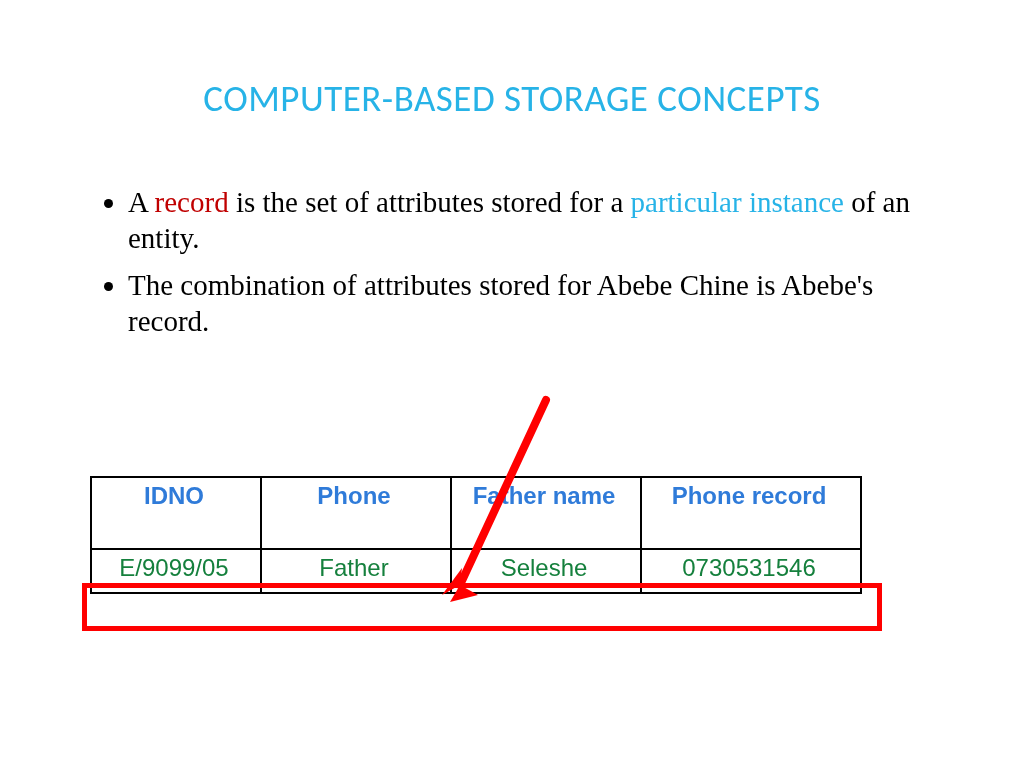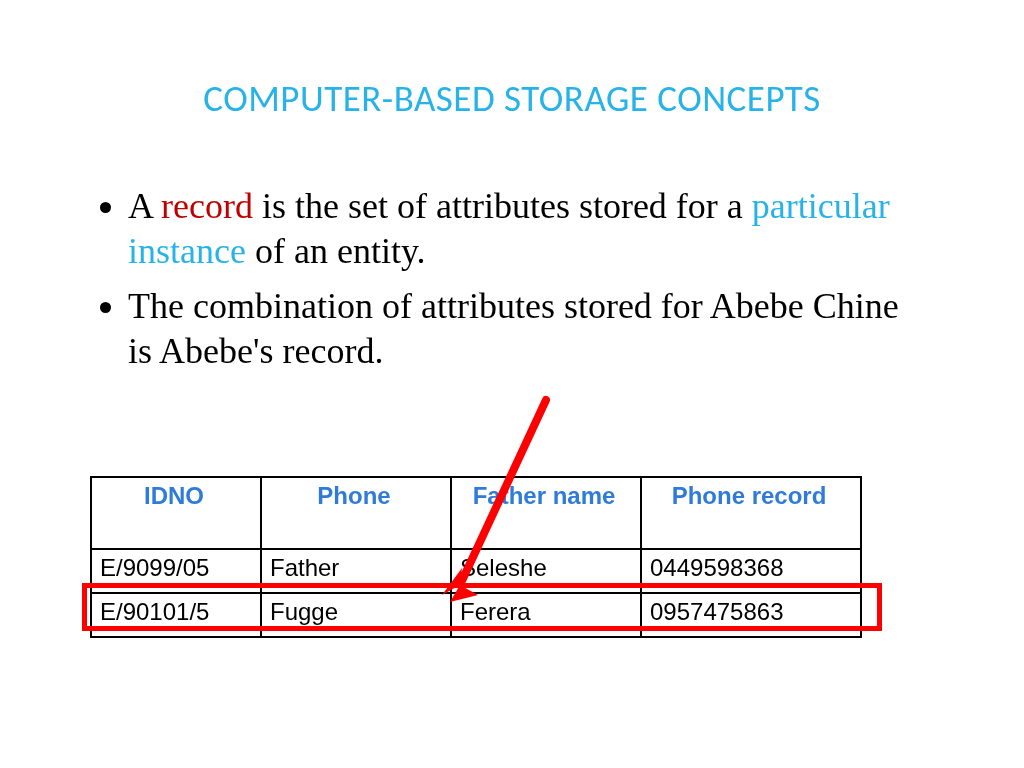--- a/index.html
+++ b/index.html
@@ -27,21 +27,21 @@
     font-family: Calibri, Arial, sans-serif;
     font-size: 37px;
     color: #27b3e7;
     letter-spacing: 0.5px;
   }
   .bullets {
     position: absolute;
     top: 184px;
     left: 100px;
     width: 830px;
-    font-size: 36px;
+    font-size: 29px;
     line-height: 1.25;
   }
   .bullets ul {
     margin: 0;
     padding: 0 0 0 28px;
   }
   .bullets li {
     margin: 0 0 10px 0;
   }
   .red  { color: #c00000; }
@@ -68,21 +68,22 @@
   }
   table.data th {
     color: #2f7bd9;
     font-weight: bold;
     text-align: center;
     vertical-align: top;
     height: 60px;
     line-height: 1.15;
   }
   table.data td {
-    color: #000000;
+    color: #15803d;
+    text-align: center;
   }
   .col1 { width: 170px; }
   .col2 { width: 190px; }
   .col3 { width: 190px; }
   .col4 { width: 220px; }
 
   .highlight-row {
     position: absolute;
     border: 5px solid #ff0000;
     box-sizing: border-box;
@@ -123,27 +124,21 @@
           <th>Phone</th>
           <th>Father name</th>
           <th>Phone record</th>
         </tr>
       </thead>
       <tbody>
         <tr>
           <td>E/9099/05</td>
           <td>Father</td>
           <td>Seleshe</td>
-          <td>0449598368</td>
-        </tr>
-        <tr>
-          <td>E/90101/5</td>
-          <td>Fugge</td>
-          <td>Ferera</td>
-          <td>0957475863</td>
+          <td>0730531546</td>
         </tr>
       </tbody>
     </table>
   </div>
 
   <div class="highlight-row" style="top:583px; left:82px; width:800px; height:48px;"></div>
 
   <svg class="arrow" style="top:390px; left:400px;" width="200" height="230" viewBox="0 0 200 230">
     <line x1="146" y1="10" x2="60" y2="195" stroke="#ff0000" stroke-width="8" stroke-linecap="round"></line>
     <polygon points="60,195 50,212 78,205" fill="#ff0000"></polygon>

